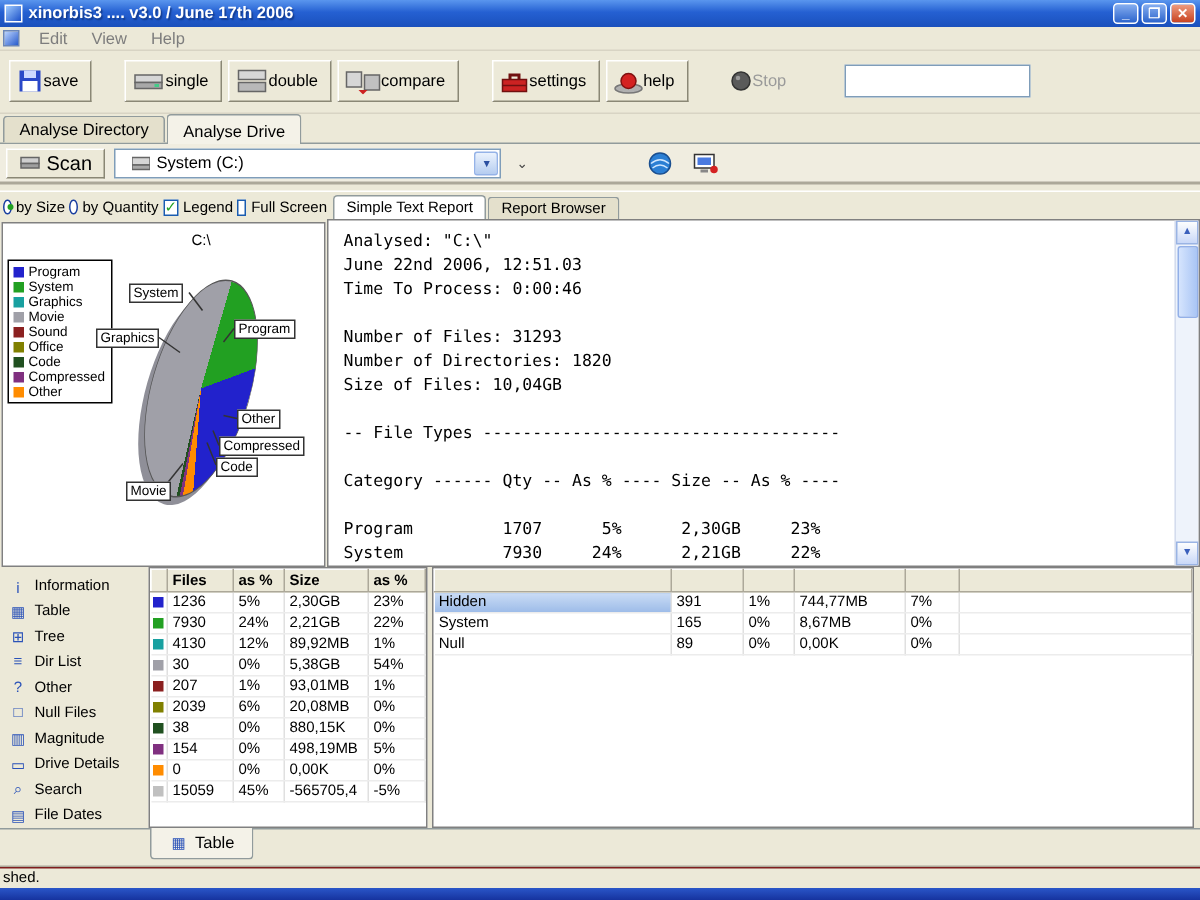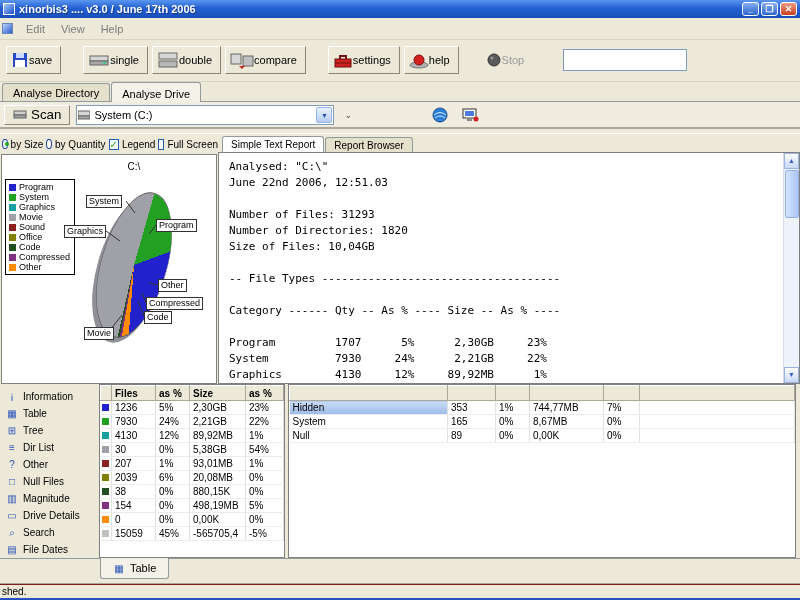--- a/index.html
+++ b/index.html
@@ -8,40 +8,40 @@
   .window{position:relative;width:800px;height:600px;background:#ece9d8;display:flex;flex-direction:column;}
 
   
   .titlebar{height:18px;background:linear-gradient(180deg,#5a96ee 0%,#2560d2 45%,#1a50bc 100%);display:flex;align-items:center;padding:0 3px;flex:0 0 auto;}
   .title-icon{width:12px;height:12px;background:linear-gradient(135deg,#9ecbff,#1b50c8);border:1px solid #fff;margin-right:4px;}
   .title-text{color:#fff;font-weight:bold;font-size:11px;flex:1;white-space:nowrap;text-shadow:1px 1px 1px #123a8c;}
   .win-btn{width:17px;height:14px;margin-left:2px;border:1px solid #fff;border-radius:3px;background:linear-gradient(180deg,#86aef0,#2c64cc);color:#fff;font-size:9px;line-height:12px;text-align:center;font-weight:bold;}
   .win-btn.close{background:linear-gradient(180deg,#ee9c80,#c84220);}
 
   
-  .menubar{height:22px;display:flex;align-items:center;gap:2px;padding-left:2px;border-bottom:1px solid #d8d4c4;flex:0 0 auto;}
+  .menubar{height:16px;display:flex;align-items:center;gap:2px;padding-left:2px;border-bottom:1px solid #d8d4c4;flex:0 0 auto;}
   .menu-sysicon{width:11px;height:11px;background:linear-gradient(135deg,#bcd5ff,#2a5ccc);border:1px solid #6a86b8;margin-right:4px;}
   .menu-item{padding:1px 7px;color:#7d7d7d;}
 
   
   .toolbar{height:42px;display:flex;align-items:center;padding:4px 4px 6px 6px;gap:4px;border-bottom:1px solid #d8d4c4;flex:0 0 auto;}
   .tbtn{display:flex;align-items:center;height:28px;padding:2px 8px 2px 4px;background:#ece9d8;border:1px solid;border-color:#fff #8a8775 #8a8775 #fff;font-size:11px;}
   .tbtn.grayed{border-color:transparent;color:#9a9a9a;}
   .tb-gap{width:14px;}
   .tb-input{margin-left:26px;width:124px;height:22px;border:1px solid #7f9db9;background:#fff;font-size:11px;padding:0 3px;font-family:"Liberation Sans",sans-serif;}
 
   
   .tabrow{display:flex;align-items:flex-end;height:20px;padding-left:2px;border-bottom:1px solid #919b9c;flex:0 0 auto;}
   .tab{padding:3px 10px 2px 10px;border:1px solid #919b9c;border-bottom:none;border-radius:3px 3px 0 0;background:#e4e0cc;margin-right:1px;margin-top:3px;font-size:11px;}
   .tab.active{background:#f4f2e8;margin-top:0;padding-top:5px;margin-bottom:-1px;}
 
   
   .scanrow{height:26px;display:flex;align-items:center;gap:6px;padding:0 4px;border-bottom:1px solid #aca899;background:#f0ede0;flex:0 0 auto;}
   .scan-btn{display:flex;align-items:center;gap:4px;height:20px;padding:0 8px;background:#ece9d8;border:1px solid;border-color:#fff #8a8775 #8a8775 #fff;}
-  .combo{width:258px;height:20px;border:1px solid #7f9db9;background:#fff;display:flex;align-items:center;padding-left:1px;gap:4px;}
+  .combo{width:258px;height:20px;border:1px solid #7f9db9;background:#fff;display:flex;align-items:center;padding-left:11px;gap:4px;}
   .combo .txt{flex:1;}
   .combo-arrow{width:16px;height:16px;background:linear-gradient(180deg,#eaf2fd,#b6cdf0);border:1px solid #95b3e8;border-radius:2px;font-size:7px;line-height:15px;text-align:center;color:#2b4fa0;margin-right:1px;}
   .mini-drop{color:#444;font-size:9px;padding:0 4px;}
   .icon-btn{width:24px;height:22px;display:flex;align-items:center;justify-content:center;background:transparent;border:none;}
   .divider6{height:6px;border-bottom:1px solid #fff;border-top:1px solid #aca899;flex:0 0 auto;}
 
   
   .main{display:flex;height:250px;flex:0 0 auto;}
   .left-col{width:218px;display:flex;flex-direction:column;}
   .controls{height:20px;display:flex;align-items:center;gap:3px;font-size:10px;padding-left:2px;white-space:nowrap;}
@@ -329,20 +329,21 @@
     <div class="right-col">
       <div class="report-tabs">
         <span class="rtab active">Simple Text Report</span>
         <span class="rtab">Report Browser</span>
       </div>
       <div class="report-panel">
         <div class="report-text">
 
         <div class="report-line">Analysed: "C:\"</div>
             <div class="report-line">June 22nd 2006, 12:51.03</div>
+            <div class="report-line">Time To Process: 0:00:46</div>
             <div class="report-line"></div>
             <div class="report-line">Number of Files: 31293</div>
             <div class="report-line">Number of Directories: 1820</div>
             <div class="report-line">Size of Files: 10,04GB</div>
             <div class="report-line"></div>
             <div class="report-line">-- File Types ------------------------------------</div>
             <div class="report-line"></div>
             <div class="report-line">Category ------ Qty -- As % ---- Size -- As % ----</div>
             <div class="report-line"></div>
             <div class="report-line">Program         1707      5%      2,30GB     23%</div>
@@ -537,21 +538,21 @@
             <th style="width:34px"></th>
             <th style="width:74px"></th>
             <th style="width:36px"></th>
             <th></th>
           </tr>
         </thead>
         <tbody>
 
             <tr class="selected">
               <td class="namecell">Hidden</td>
-              <td>353</td>
+              <td>391</td>
               <td>1%</td>
               <td>744,77MB</td>
               <td>7%</td>
               <td></td>
             </tr>
 
             <tr>
               <td class="namecell">System</td>
               <td>165</td>
               <td>0%</td>

